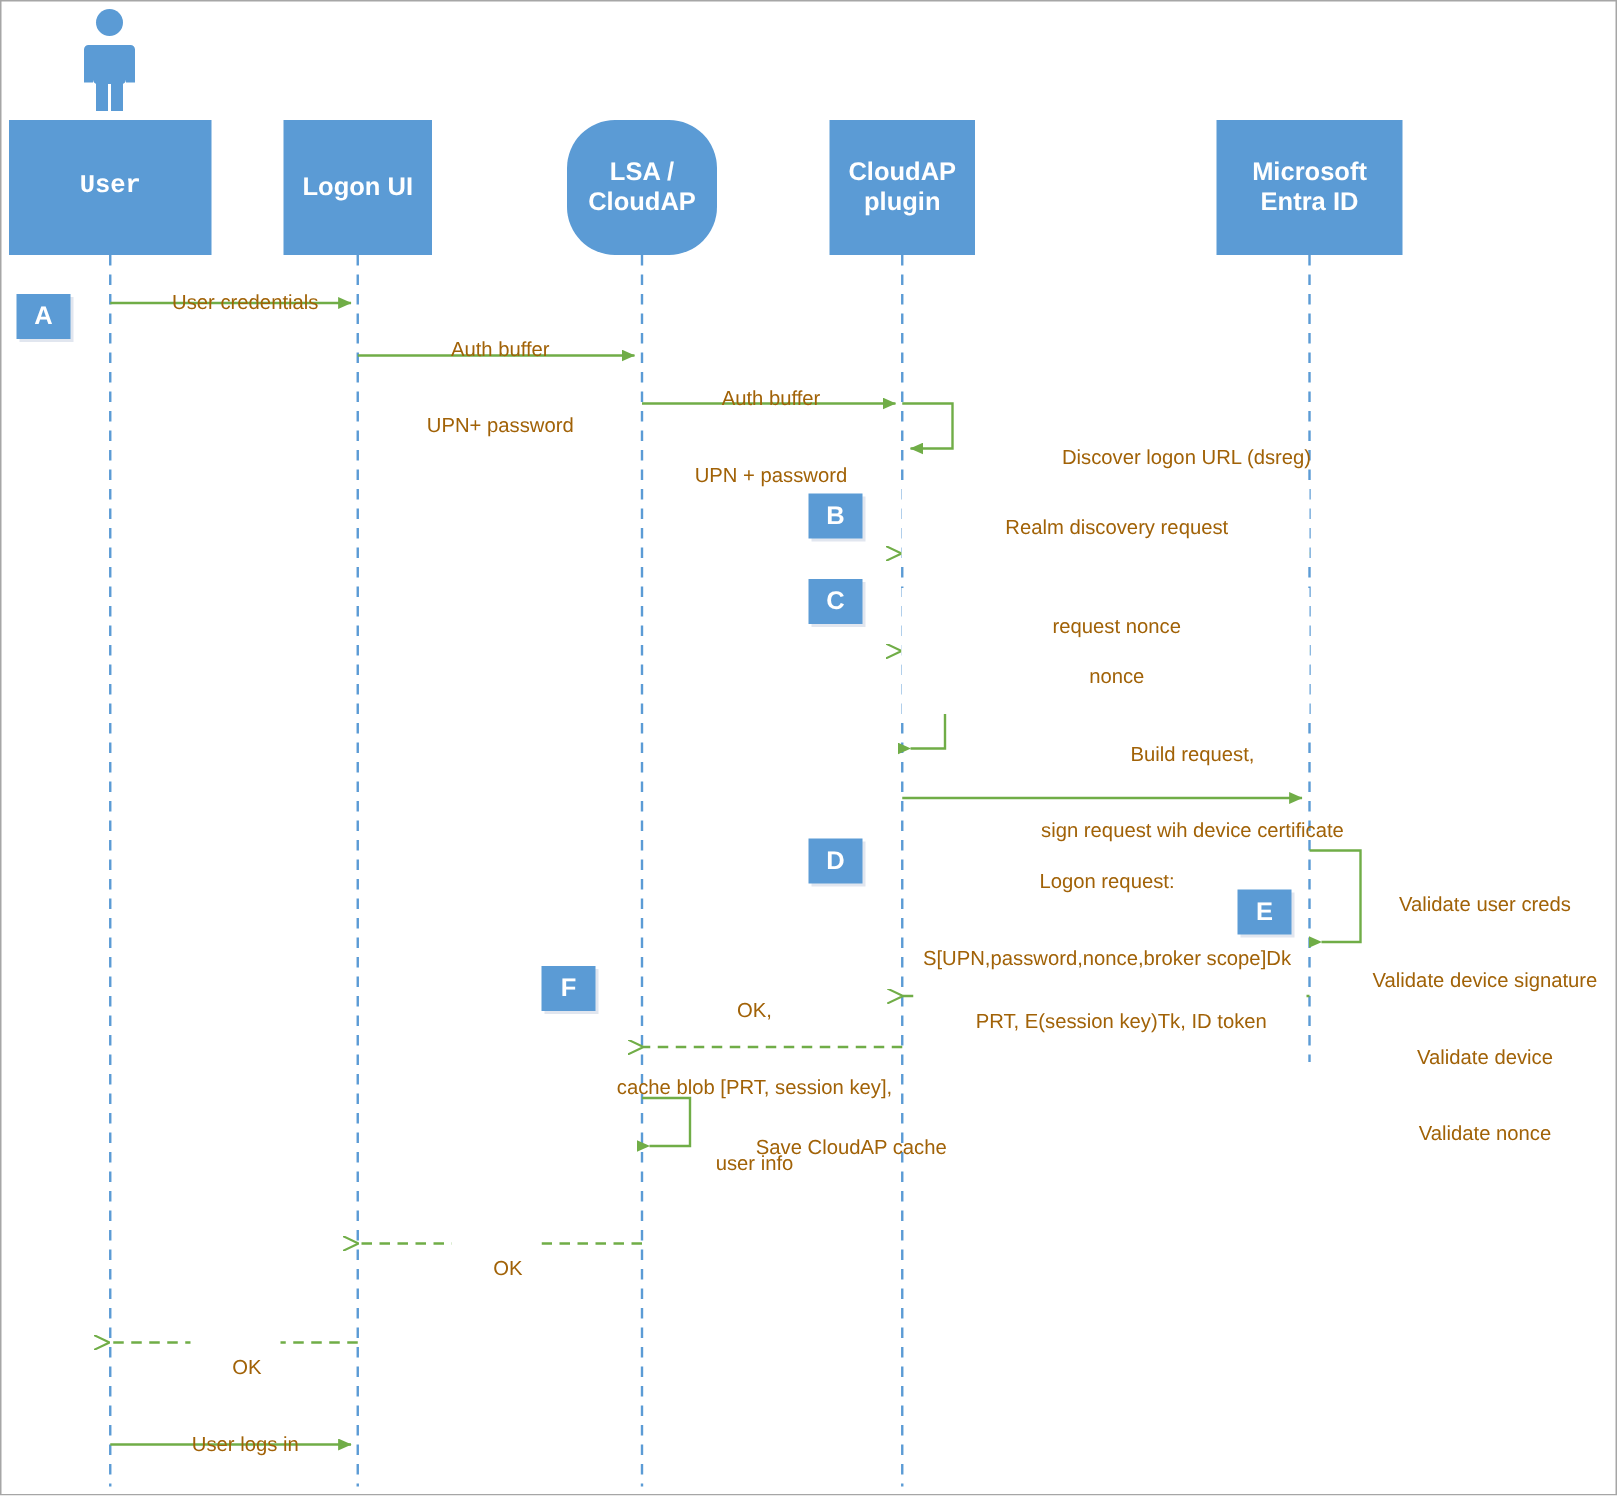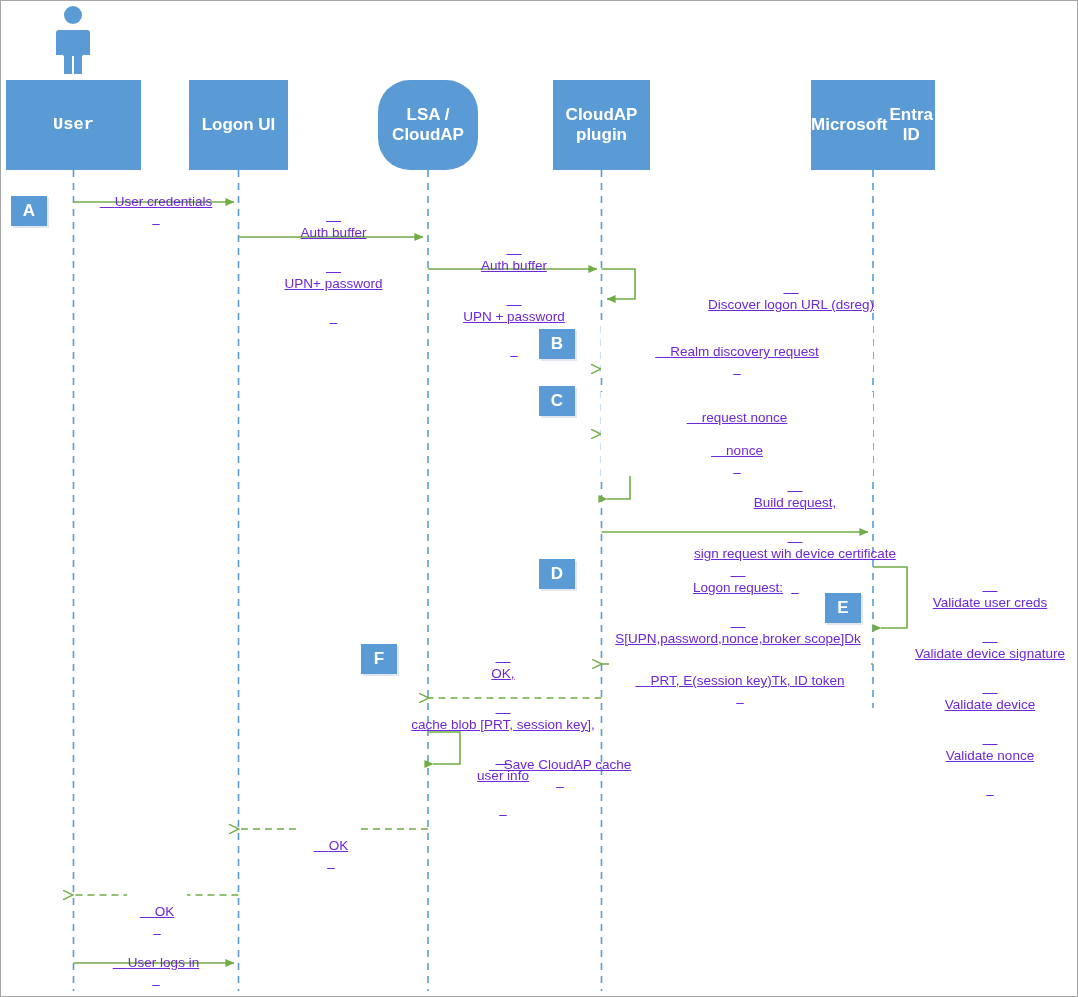--- a/index.html
+++ b/index.html
@@ -31,26 +31,25 @@
     width:36px;height:30px;
     background:#5b9bd5;
     color:#ffffff;
     font-weight:bold;
     font-size:17px;
     display:flex;align-items:center;justify-content:center;
     box-shadow:2px 2px 0 rgba(200,210,225,0.55);
   }
   .msg{
     position:absolute;
-    color:#6d28d9;
+    color:#a16207;
     font-size:13.5px;
     line-height:17px;
     white-space:pre;
     text-align:center;
-    text-decoration:underline;
   }
   .msg.left{text-align:center;}
   .person{position:absolute;}
 </style>
 </head>
 <body>
 
 <div id="canvas">
 
   <svg class="person" style="left:48px;top:3px;" width="48" height="70" viewBox="0 0 48 70">
@@ -68,21 +67,21 @@
     <span>Logon UI</span>
   </div>
   <div class="actor-box" style="left:377px;top:79px;width:100px;height:90px;flex-direction:column;border-radius:32px;">
     <span>LSA /</span>
     <span>CloudAP</span>
   </div>
   <div class="actor-box" style="left:552px;top:79px;width:97px;height:90px;flex-direction:column;">
     <span>CloudAP</span>
     <span>plugin</span>
   </div>
-  <div class="actor-box" style="left:810px;top:79px;width:124px;height:90px;">
+  <div class="actor-box" style="left:810px;top:79px;width:124px;height:90px;flex-direction:column;">
     <span>Microsoft</span>
     <span>Entra ID</span>
   </div>
 
   <svg class="layer">
     <defs>
       <marker id="ah" markerWidth="9" markerHeight="8" refX="8.6" refY="4" orient="auto" markerUnits="userSpaceOnUse">
         <path d="M0,0 L9,4 L0,8 Z" fill="#70ad47"></path>
       </marker>
       <marker id="ahl" markerWidth="9" markerHeight="8" refX="0.4" refY="4" orient="auto" markerUnits="userSpaceOnUse">

